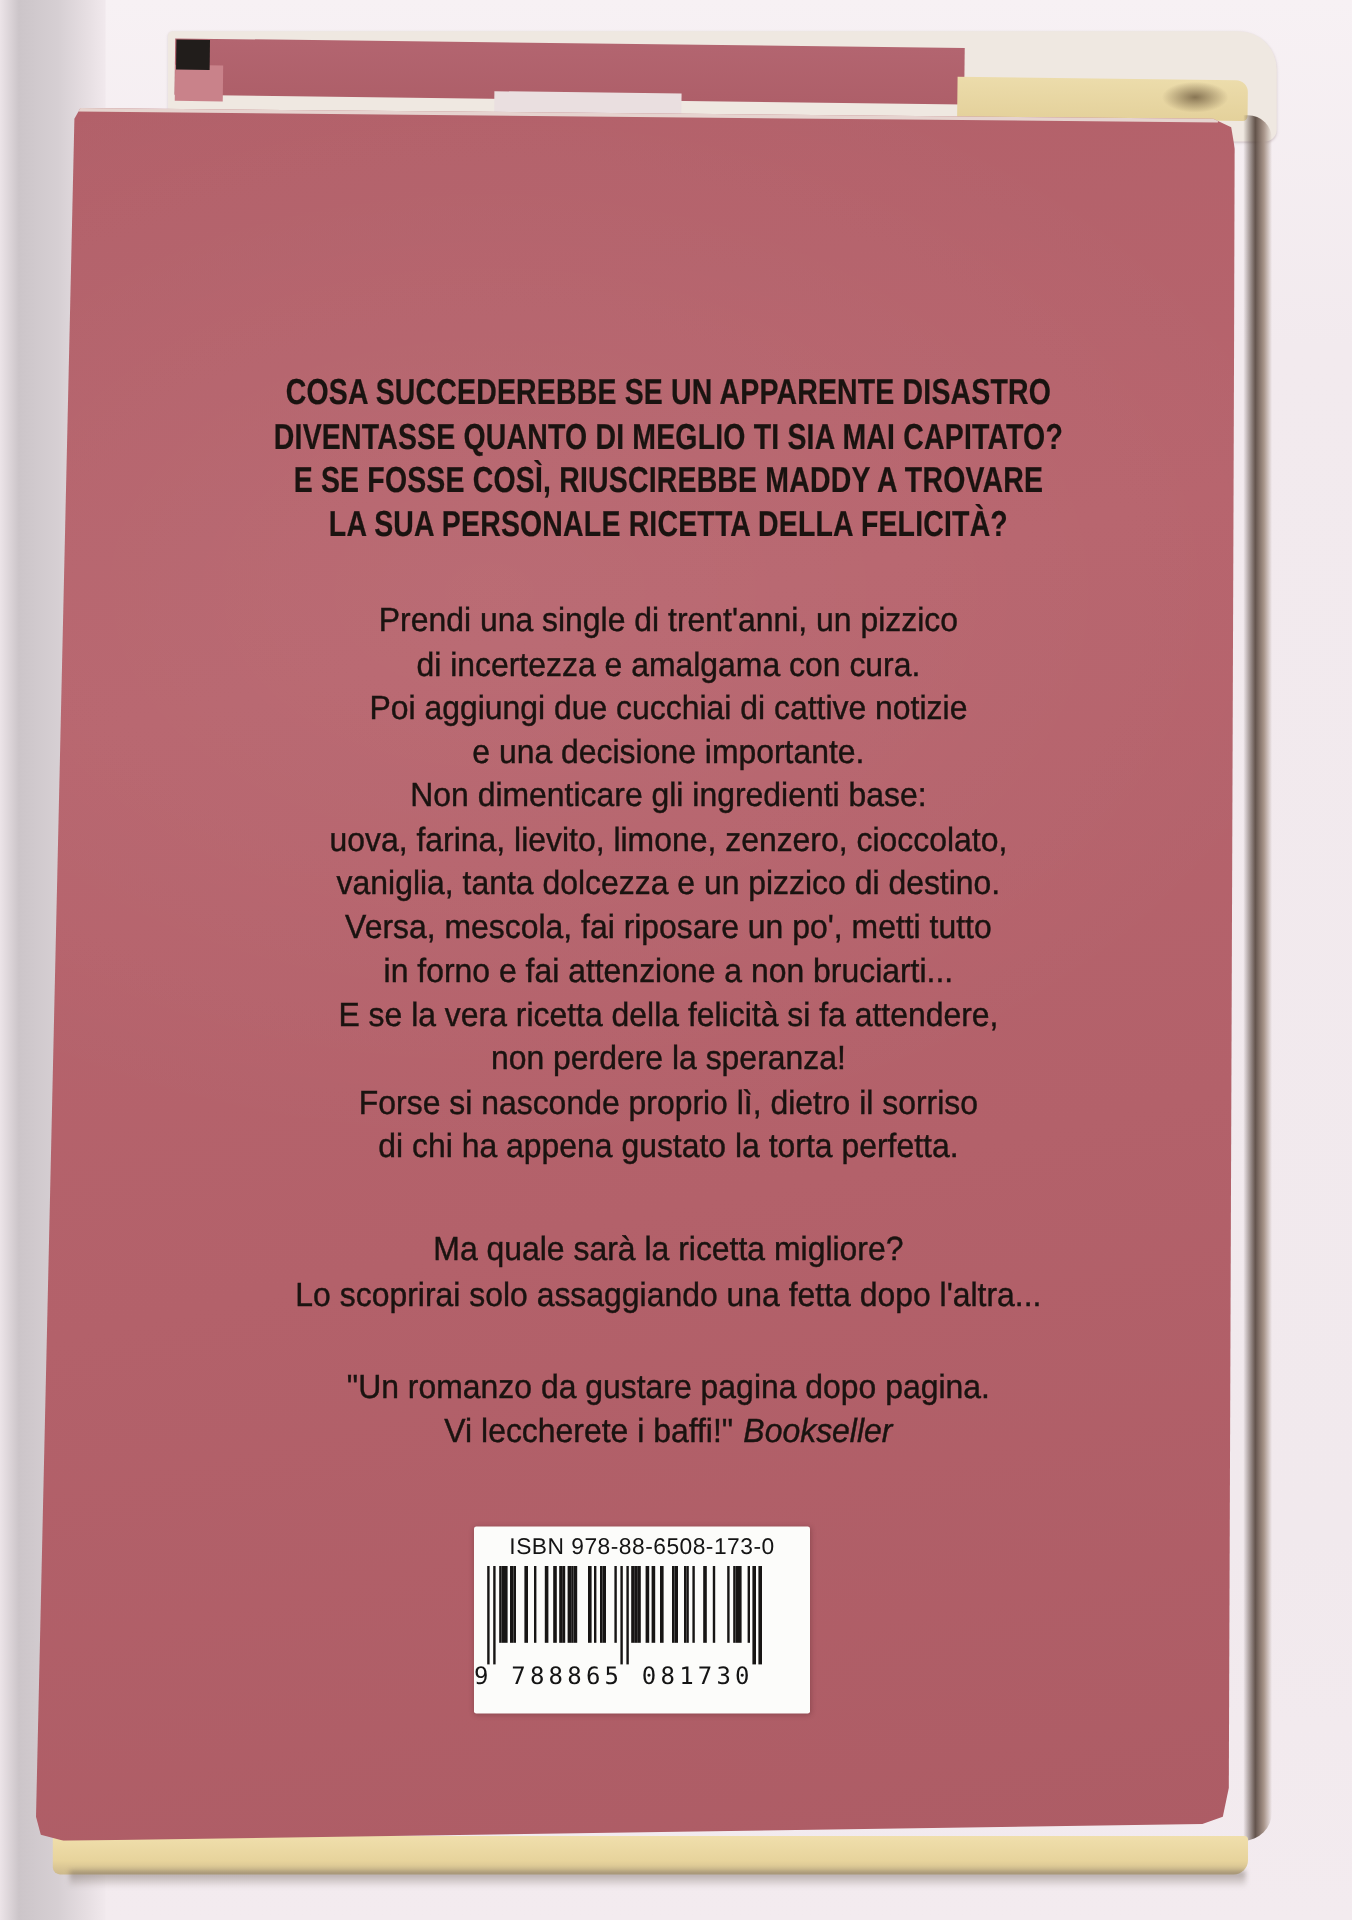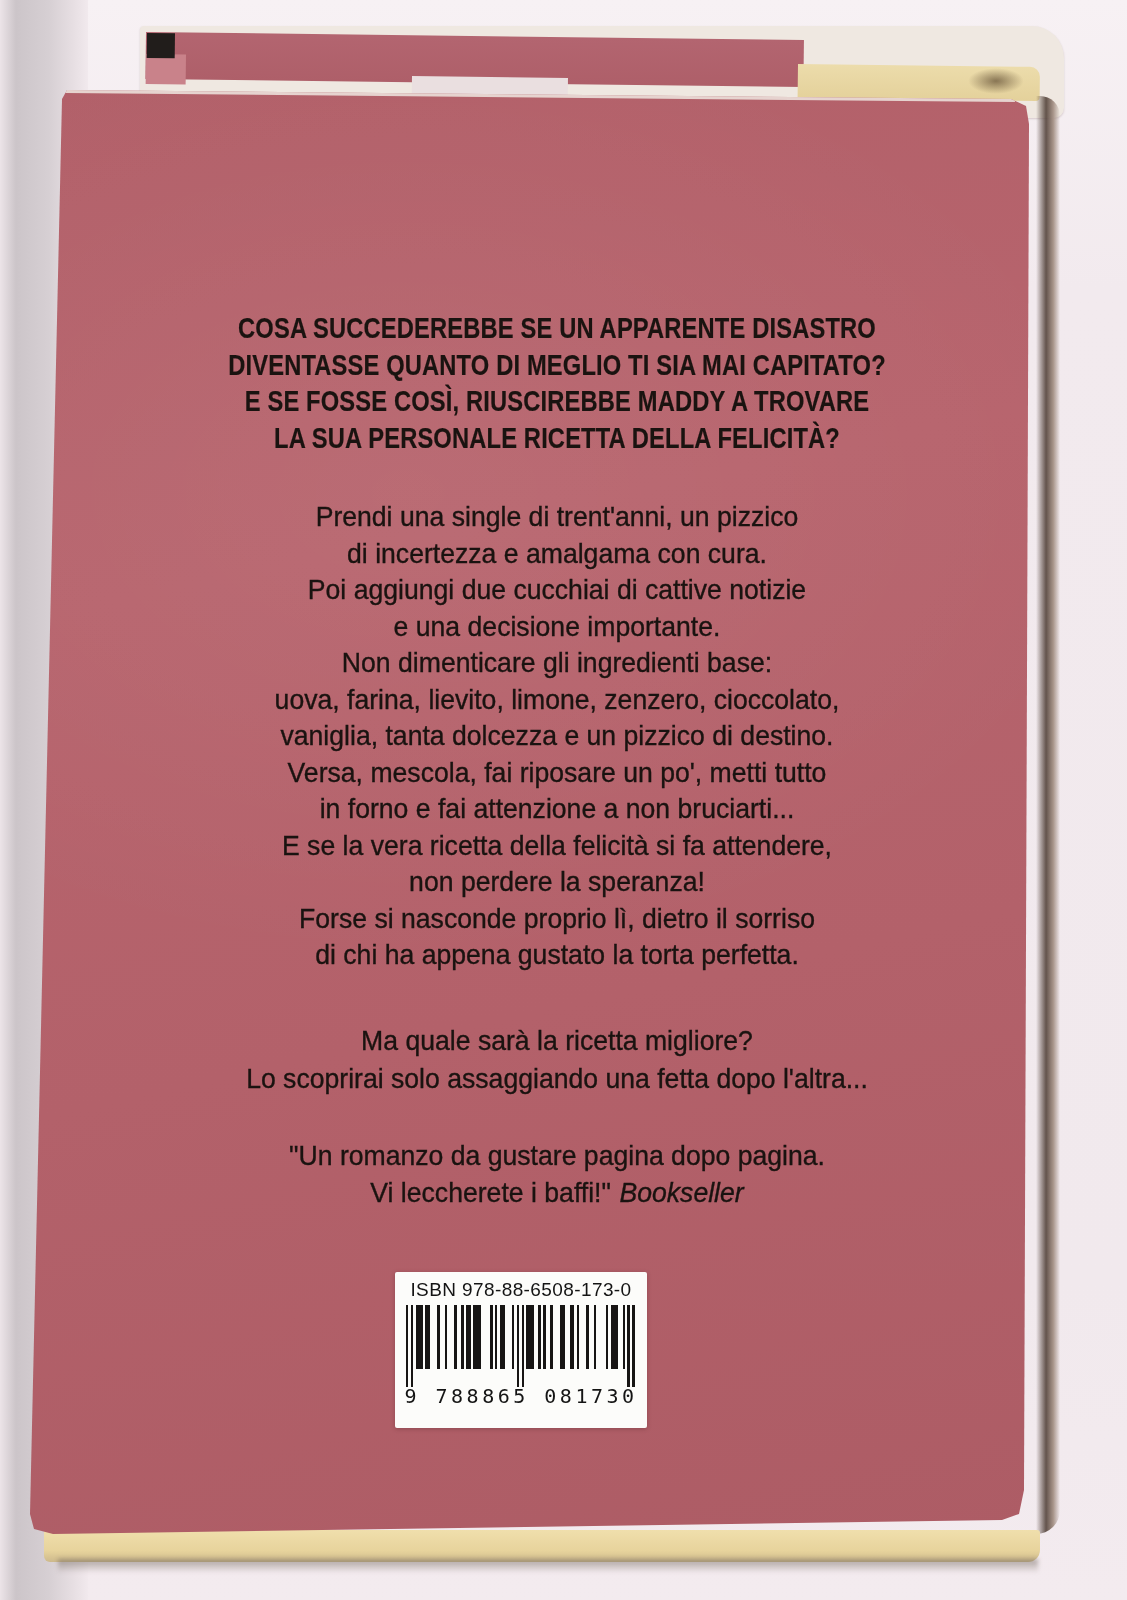--- a/index.html
+++ b/index.html
@@ -82,36 +82,36 @@
   .bodytxt{
     font-size:28px;line-height:36.5px;font-weight:400;
     transform:scaleX(.95);transform-origin:50% 0;-webkit-text-stroke:.35px;
   }
   .recipe{top:413px;}
   .tagline{top:936px;line-height:38px;}
   .review{top:1051px;line-height:37px;}
   .review .source{font-style:italic;margin-left:9px;}
   
   .barcode-label{
-    position:absolute;left:372px;top:1186px;width:252px;height:156px;
+    position:absolute;left:372px;top:1186px;width:280px;height:156px;
     background:#fcfcfa;border-radius:2px;box-shadow:0 1px 4px rgba(80,35,40,.35);
   }
   .isbn{
     position:absolute;left:0;right:0;top:7px;text-align:center;
     font-size:19px;letter-spacing:.4px;color:#141414;font-weight:400;
   }
   .bars{
     position:absolute;left:11px;top:33px;width:230px;height:82px;
     display:flex;align-items:flex-start;
   }
   .bars span{width:2.42px;height:64px;background:transparent;flex:0 0 auto;}
   .bars span.on{background:#171514;}
   .bars span.tall{height:82px;}
   .digits{
-    position:absolute;left:0;right:0;top:112px;text-align:center;
+    position:absolute;left:0;right:0;top:112px;
     font-family:"DejaVu Sans Mono",monospace;font-size:20px;letter-spacing:3.5px;color:#141414;
   }
 </style>
 </head>
 <body>
 
 <div class="stage">
   <div class="glare-left"></div>
 
   <div class="jacket-band"></div>

